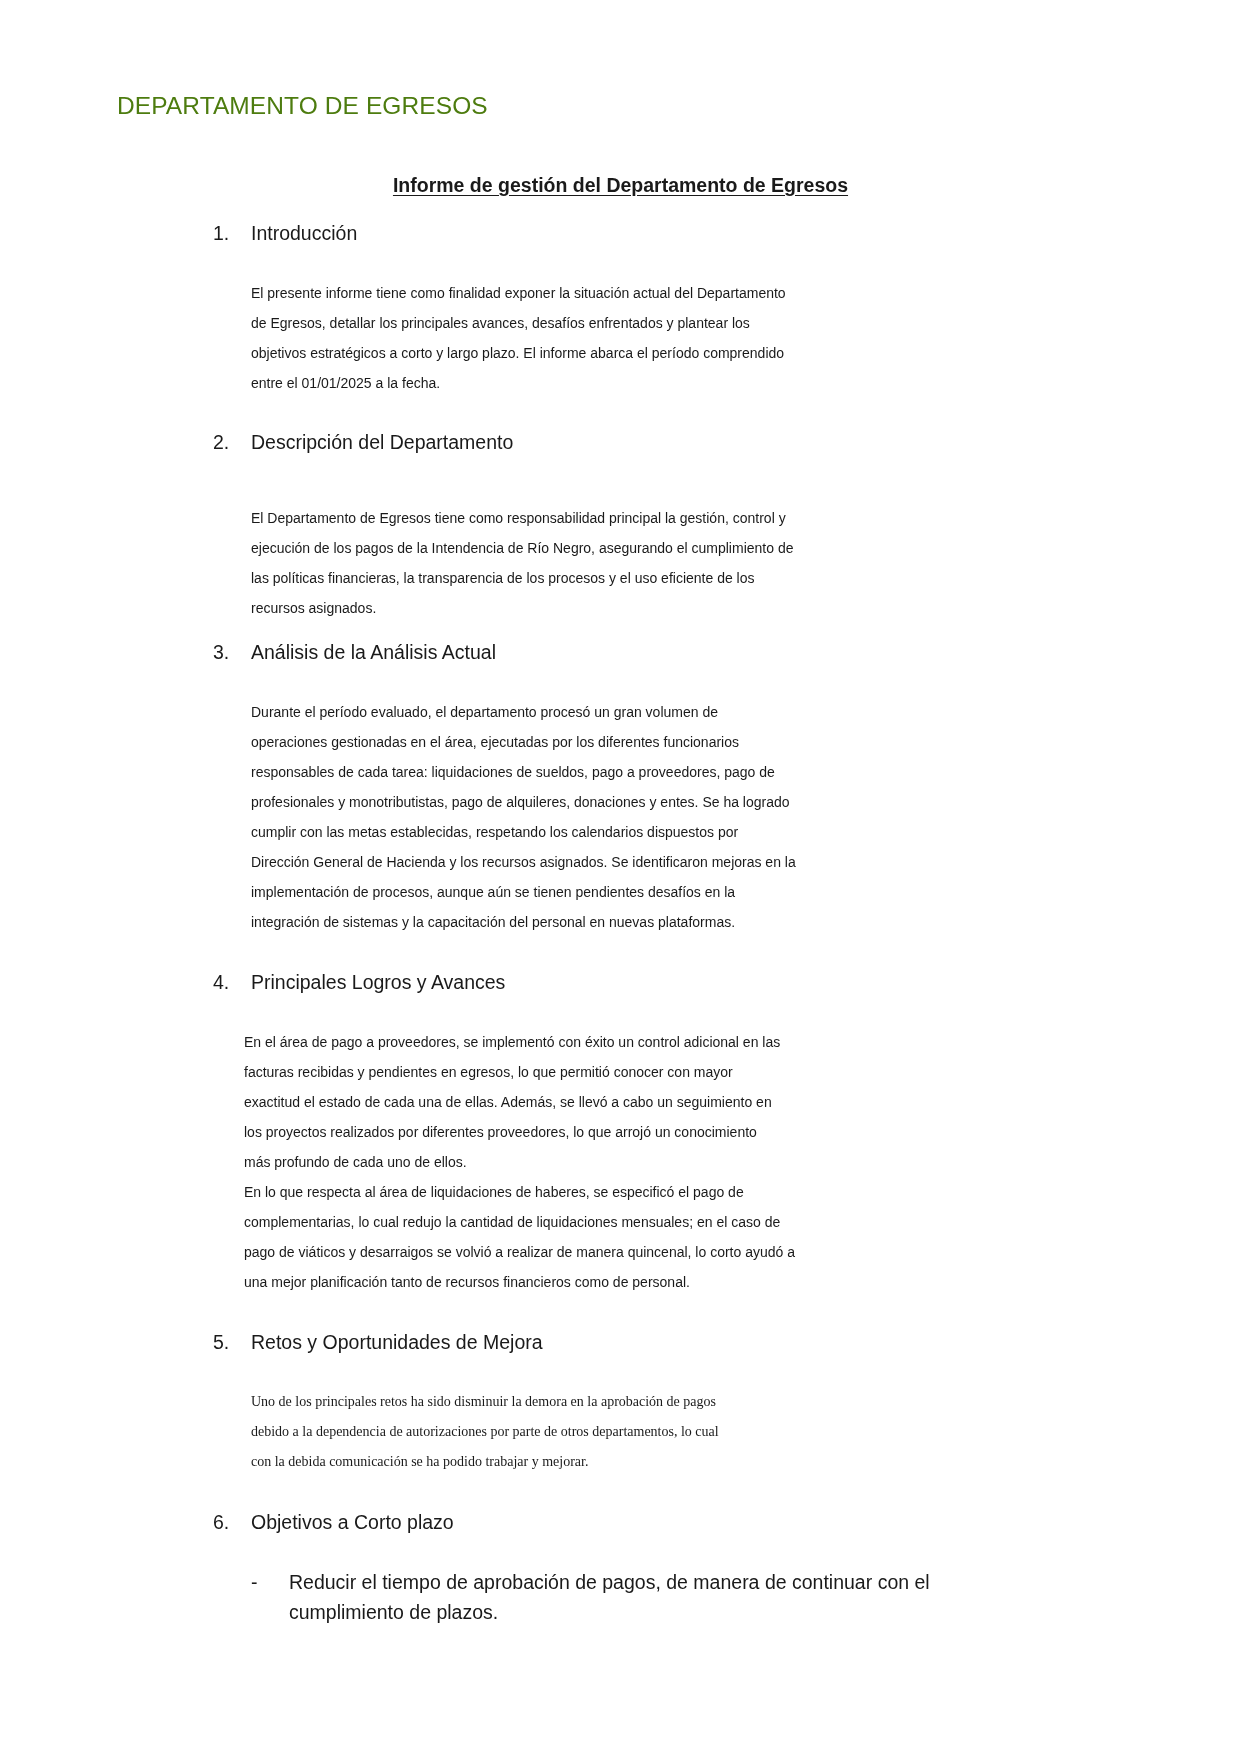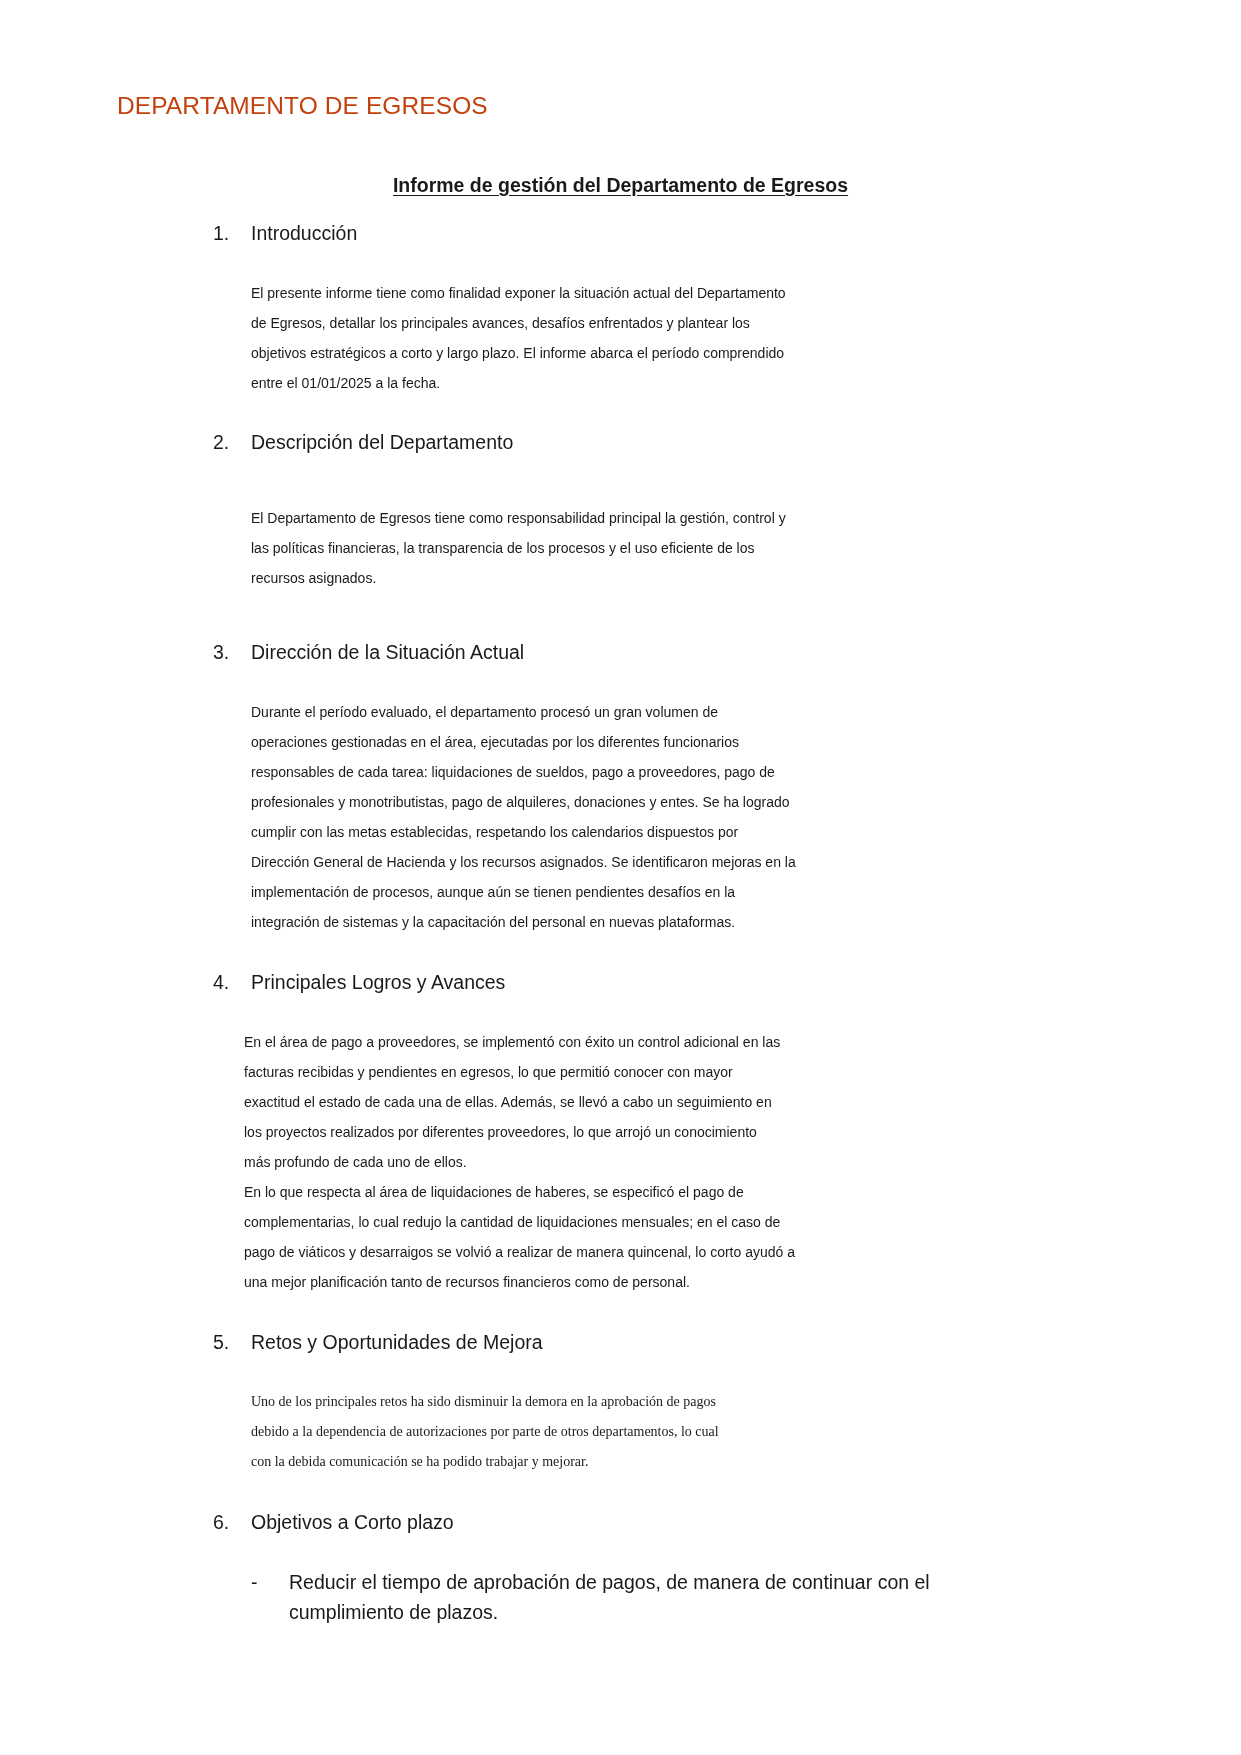--- a/index.html
+++ b/index.html
@@ -20,21 +20,21 @@
       left: 0; top: 0;
       width: 1241px;
       height: 1755px;
       background: #fff;
     }
     .dept-heading {
       position: absolute;
       left: 117px;
       top: 92px;
       font-size: 24.5px;
-      color: #c2410c;
+      color: #4d7c0f;
       letter-spacing: 0.1px;
       font-weight: normal;
       margin: 0;
     }
     .report-title {
       position: absolute;
       left: 0;
       width: 1241px;
       top: 174px;
       text-align: center;
@@ -112,29 +112,30 @@
     </div>
   </div>
 
   <div class="section" style="top:427px;">
     <div class="section-head">
       <span class="section-num">2.</span>
       <span class="section-label">Descripción del Departamento</span>
     </div>
     <div class="section-body" style="margin-top:46px;">
       <span class="line">El Departamento de Egresos tiene como responsabilidad principal la gestión, control y</span>
+      <span class="line">ejecución de los pagos de la Intendencia de Río Negro, asegurando el cumplimiento de</span>
       <span class="line">las políticas financieras, la transparencia de los procesos y el uso eficiente de los</span>
       <span class="line">recursos asignados.</span>
     </div>
   </div>
 
   <div class="section" style="top:637px;">
     <div class="section-head">
       <span class="section-num">3.</span>
-      <span class="section-label">Dirección de la Situación Actual</span>
+      <span class="section-label">Análisis de la Análisis Actual</span>
     </div>
     <div class="section-body" style="margin-top:30px;">
       <span class="line">Durante el período evaluado, el departamento procesó un gran volumen de</span>
       <span class="line">operaciones gestionadas en el área, ejecutadas por los diferentes funcionarios</span>
       <span class="line">responsables de cada tarea: liquidaciones de sueldos, pago a proveedores, pago de</span>
       <span class="line">profesionales y monotributistas, pago de alquileres, donaciones y entes. Se ha logrado</span>
       <span class="line">cumplir con las metas establecidas, respetando los calendarios dispuestos por</span>
       <span class="line">Dirección General de Hacienda y los recursos asignados. Se identificaron mejoras en la</span>
       <span class="line">implementación de procesos, aunque aún se tienen pendientes desafíos en la</span>
       <span class="line">integración de sistemas y la capacitación del personal en nuevas plataformas.</span>

